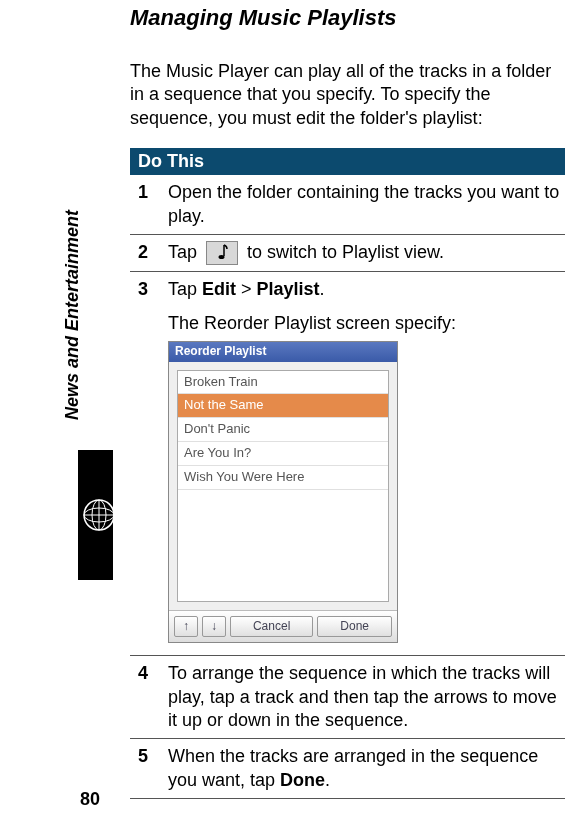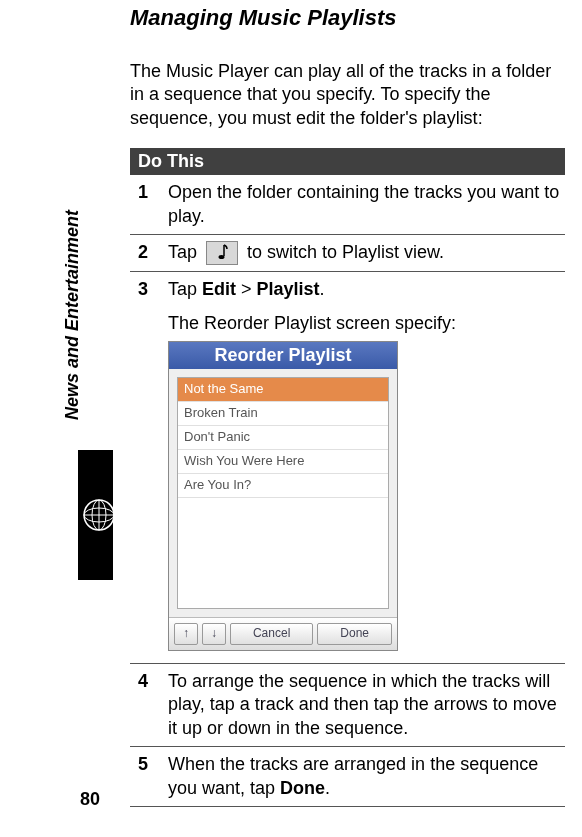--- a/index.html
+++ b/index.html
@@ -63,21 +63,21 @@
     font-size: 22px;
     margin-bottom: 16px;
   }
   .intro {
     font-size: 18px;
     line-height: 1.3;
     margin-bottom: 18px;
     margin-top: 29px;
   }
   .do-this-header {
-    background: #404040;
+    background: #0c4a6e;
     color: #fff;
     font-weight: bold;
     font-size: 18px;
     padding: 3px 8px;
     margin: 0;
   }
   .step-row {
     display: flex;
     border-bottom: 1px solid #555;
     padding: 6px 0 6px 0;
@@ -116,23 +116,22 @@
     width: 228px;
     border: 1px solid #888;
     margin-bottom: 6px;
     background: #efefef;
     font-family: "Comic Sans MS", cursive, sans-serif;
   }
   .screenshot .titlebar {
     background: linear-gradient(#5a78c0, #3a5aa8);
     color: #fff;
     font-weight: bold;
-    font-size: 18px;
+    font-size: 12px;
     padding: 2px 6px;
-    text-align: center;
   }
   .screenshot .listbox {
     margin: 8px;
     border: 1px solid #aaa;
     background: #fff;
     height: 230px;
   }
   .screenshot .listbox .item {
     padding: 3px 6px;
     font-size: 13px;
@@ -221,25 +220,25 @@
     <div class="step-row">
       <div class="step-num">3</div>
       <div class="step-text">
         <span>Tap </span><span class="bold">Edit</span><span> &gt; </span><span class="bold">Playlist</span><span>.</span>
 
         <div class="sub-caption">The Reorder Playlist screen specify:</div>
 
         <div class="screenshot">
           <div class="titlebar">Reorder Playlist</div>
           <div class="listbox">
+            <div class="item">Broken Train</div>
             <div class="item selected">Not the Same</div>
-            <div class="item">Broken Train</div>
             <div class="item">Don't Panic</div>
+            <div class="item">Are You In?</div>
             <div class="item">Wish You Were Here</div>
-            <div class="item">Are You In?</div>
           </div>
           <div class="toolbar">
             <div class="left-btns">
               <div class="btn icon">↑</div>
               <div class="btn icon">↓</div>
             </div>
             <div class="btn">Cancel</div>
             <div class="btn">Done</div>
           </div>
         </div>

